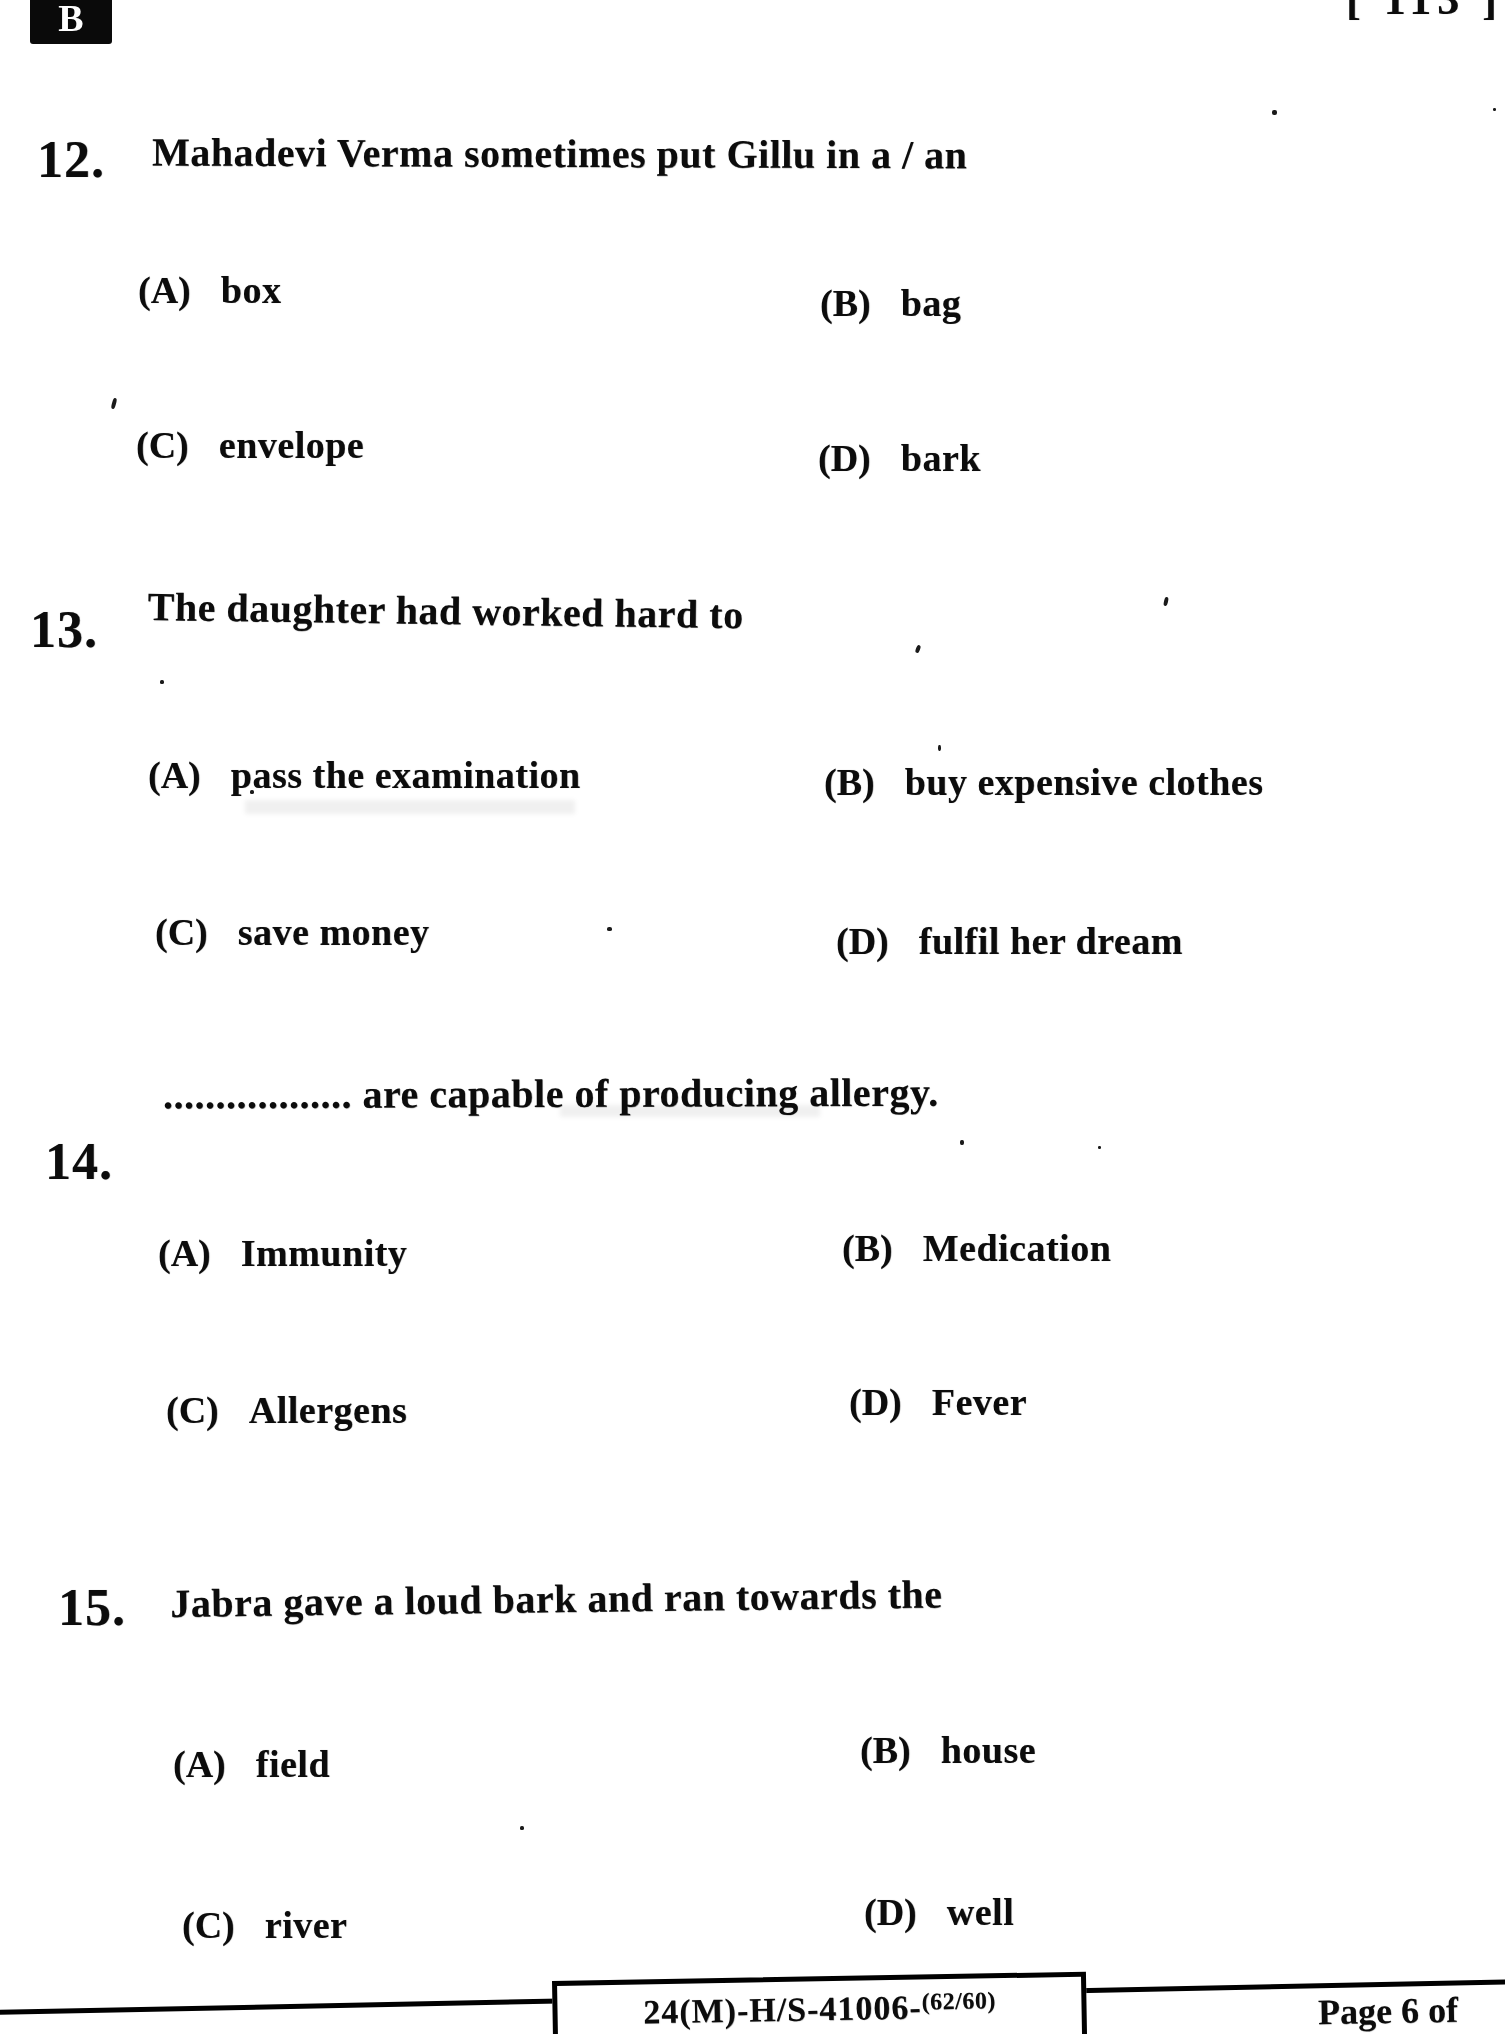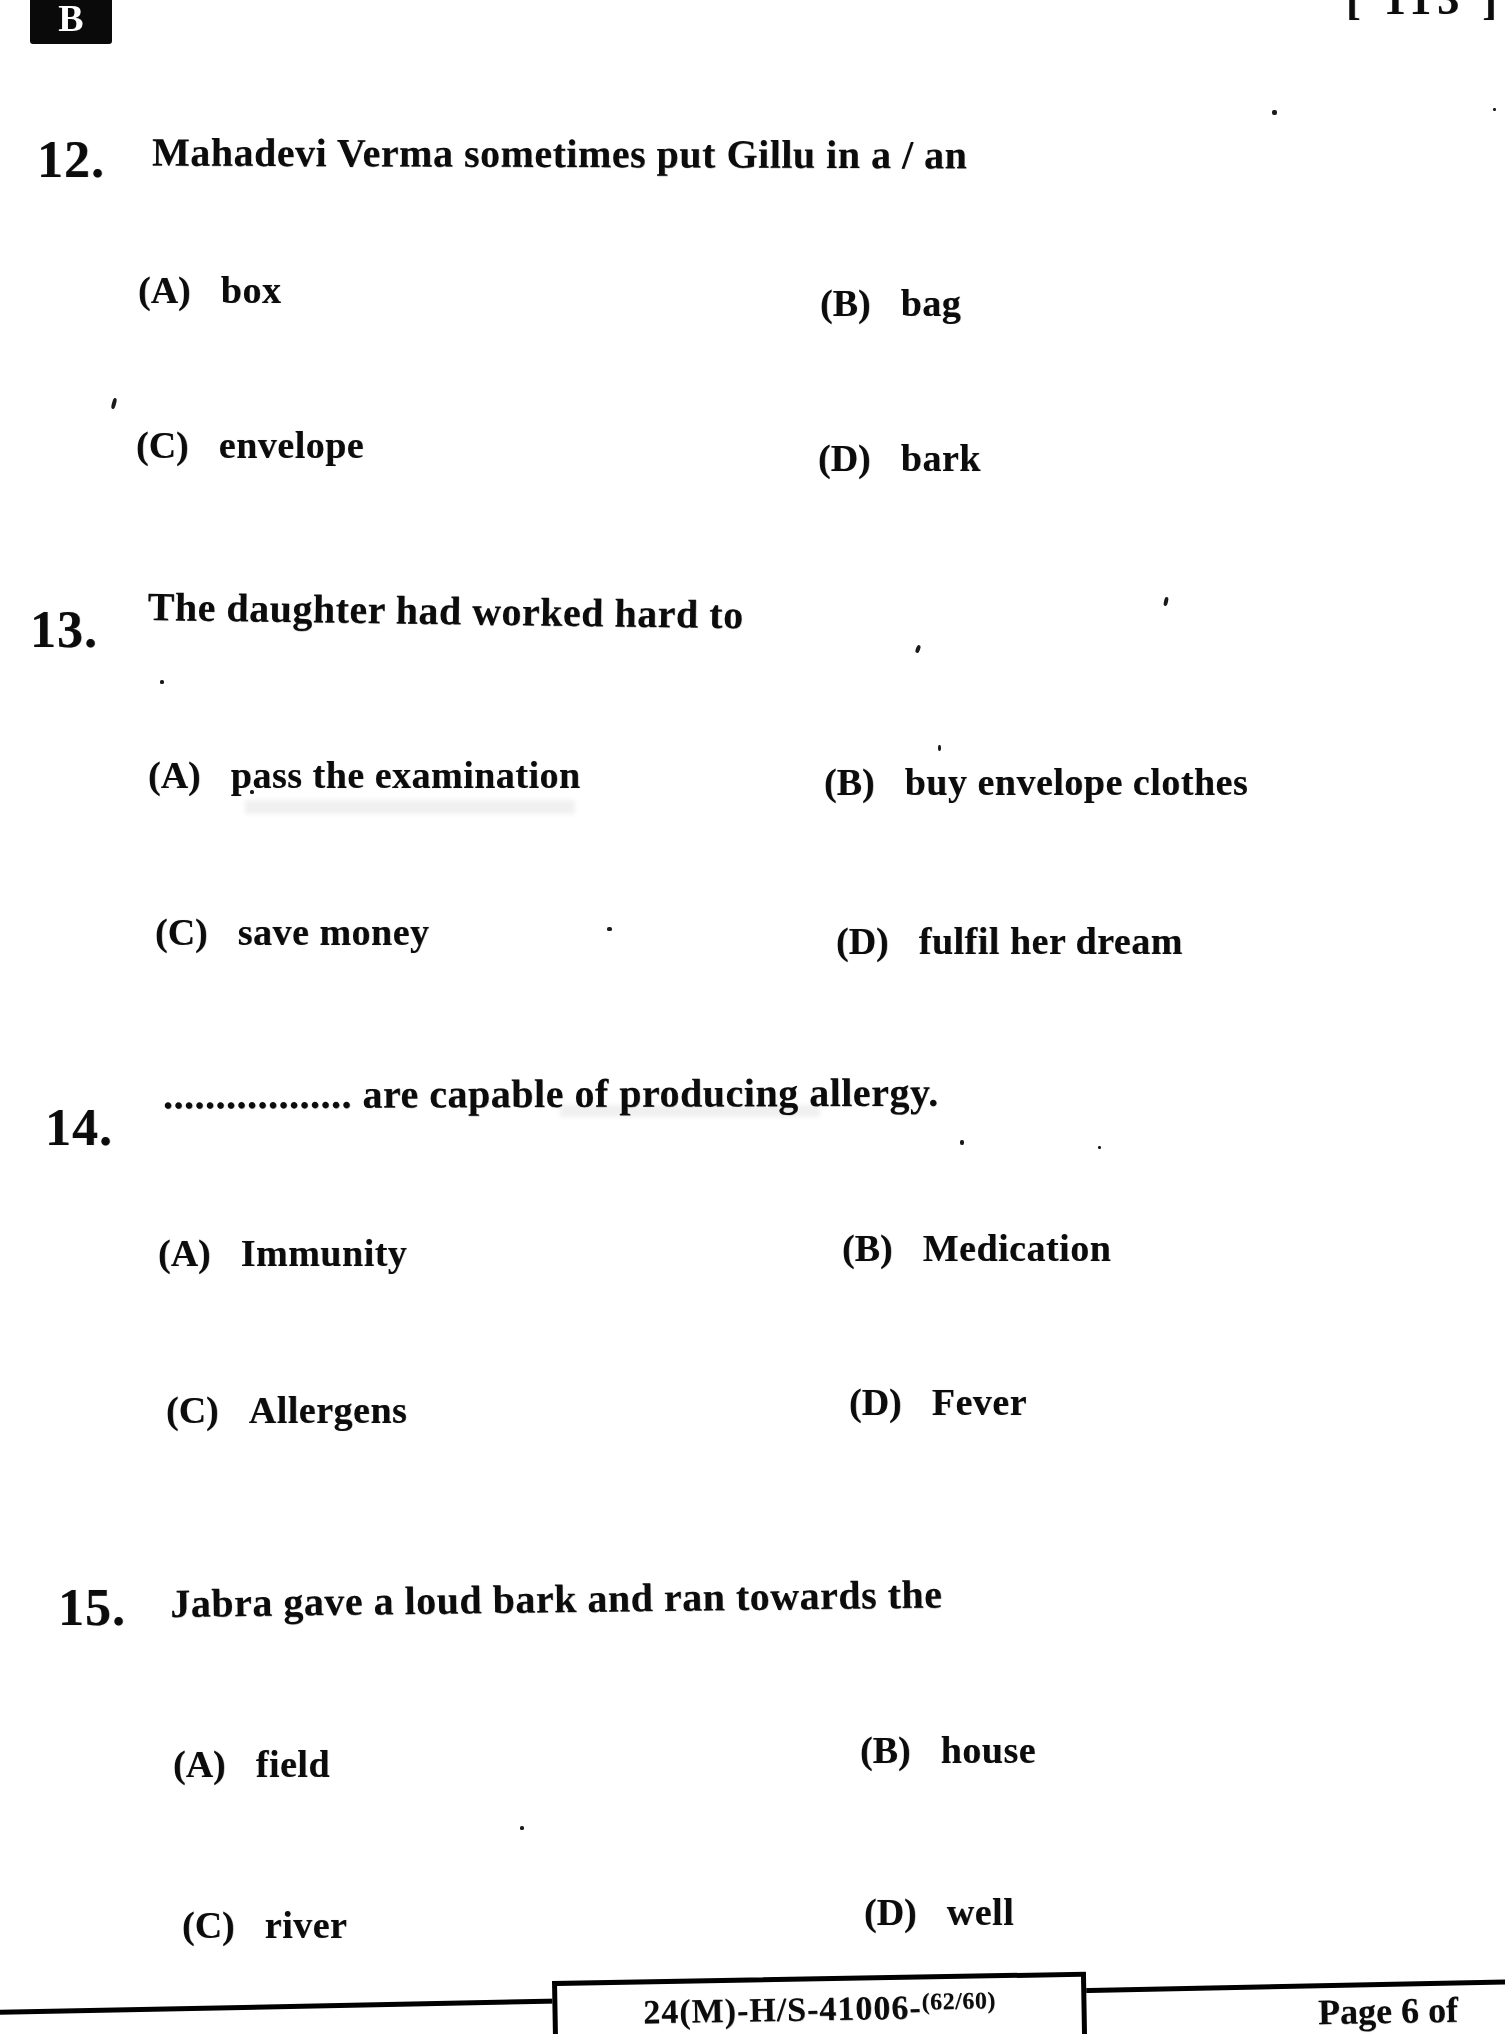--- a/index.html
+++ b/index.html
@@ -79,32 +79,32 @@
 
   <div class="abs ink qnum" style="left:30px;top:600px;">13.</div>
   <div class="abs ink qtext" style="left:148px;top:583px;transform:rotate(0.8deg);transform-origin:left top;">The daughter had worked hard to</div>
 
   <div class="abs opt" style="left:148px;top:753px;">
     <span class="ink optlabel">(A)</span>
     <span class="ink opttext">pass the examination</span>
   </div>
   <div class="abs opt" style="left:824px;top:760px;">
     <span class="ink optlabel">(B)</span>
-    <span class="ink opttext">buy envelope clothes</span>
+    <span class="ink opttext">buy expensive clothes</span>
   </div>
   <div class="abs opt" style="left:155px;top:910px;">
     <span class="ink optlabel">(C)</span>
     <span class="ink opttext">save money</span>
   </div>
   <div class="abs opt" style="left:836px;top:919px;">
     <span class="ink optlabel">(D)</span>
     <span class="ink opttext">fulfil her dream</span>
   </div>
 
-  <div class="abs ink qnum" style="left:45px;top:1098px;">14.</div>
+  <div class="abs ink qnum" style="left:45px;top:1132px;">14.</div>
   <div class="abs ink qtext" style="left:163px;top:1070px;transform:rotate(-0.2deg);">.................. are capable of producing allergy.</div>
 
   <div class="abs opt" style="left:158px;top:1231px;">
     <span class="ink optlabel">(A)</span>
     <span class="ink opttext">Immunity</span>
   </div>
   <div class="abs opt" style="left:842px;top:1226px;">
     <span class="ink optlabel">(B)</span>
     <span class="ink opttext">Medication</span>
   </div>

